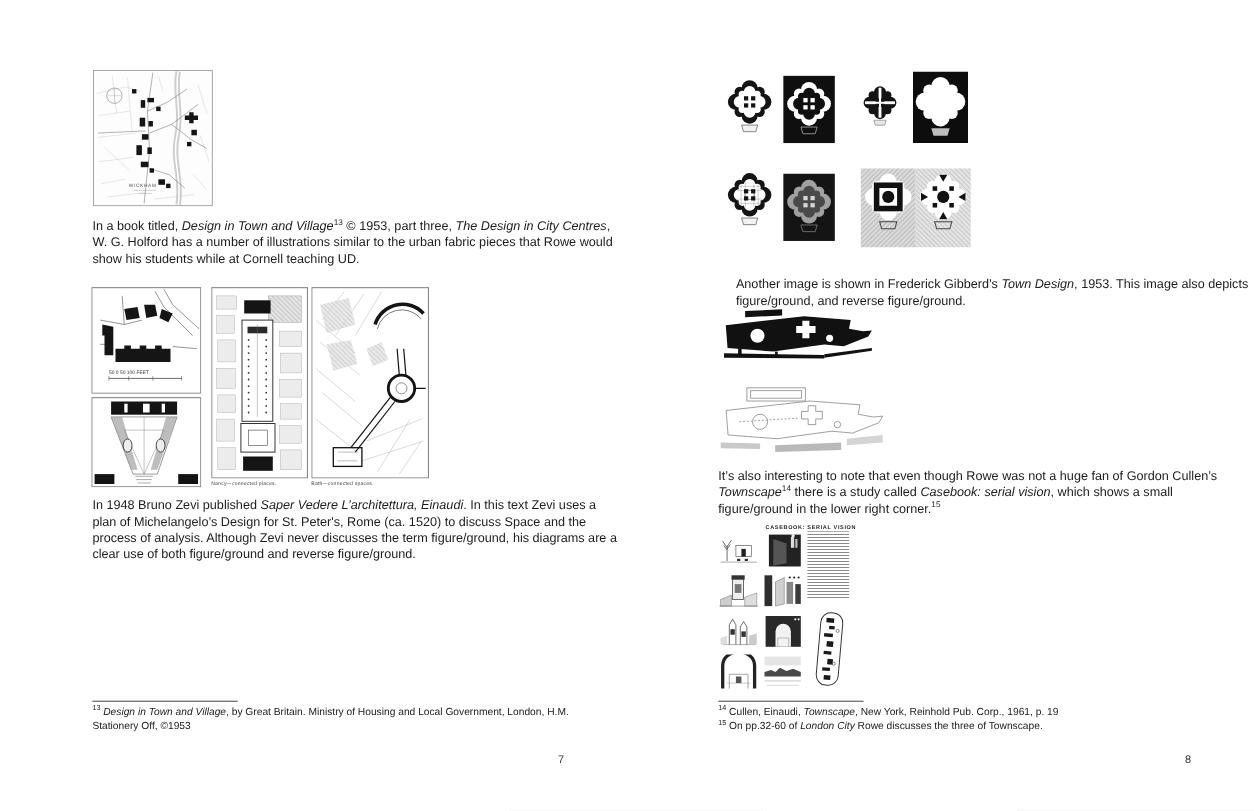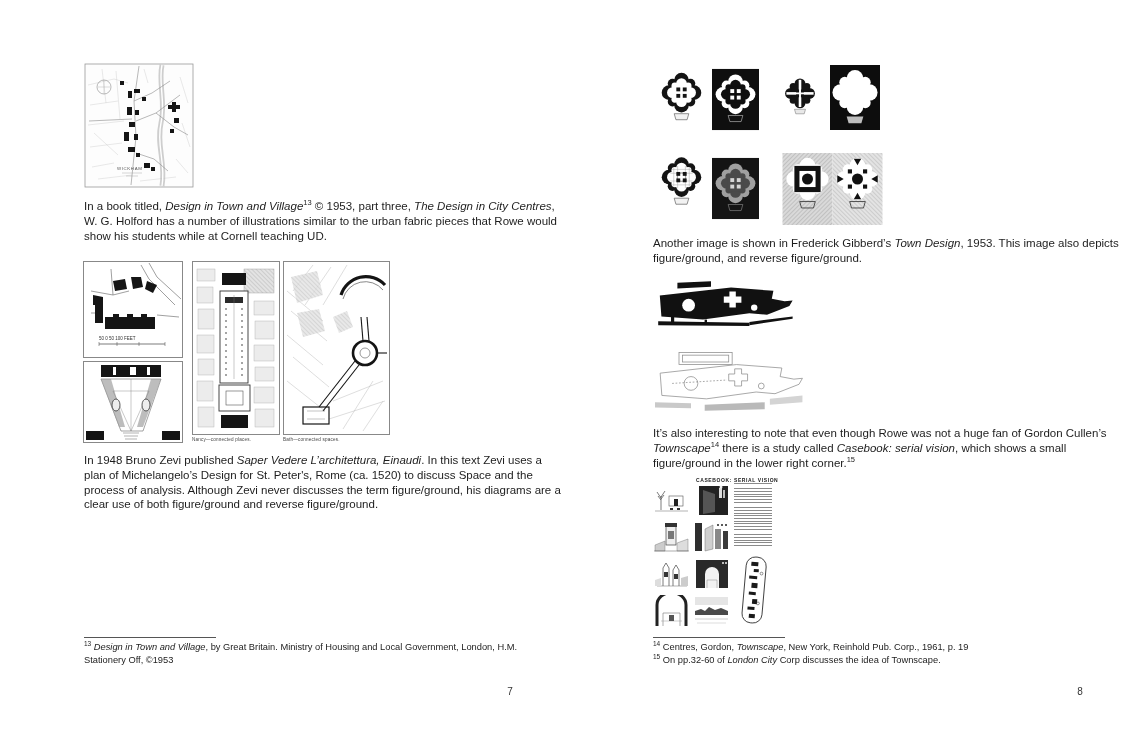--- a/index.html
+++ b/index.html
@@ -346,21 +346,21 @@
           <path d="M42 6 L58 6 L50 20 Z"></path>
             <path d="M42 94 L58 94 L50 80 Z"></path>
           <path d="M6 42 L6 58 L20 50 Z"></path>
             <path d="M94 42 L94 58 L80 50 Z"></path>
         </g>
         <use href="#portico" fill="none" stroke="#444" stroke-width="2"></use>
       </g>
     </svg>
   </div>
 
-  <p class="abs bodytext" style="left:653px;top:236px;width:470px;margin:0"><span>Another image is shown in Frederick Gibberd’s </span><span class="i">Town Design</span><span>, 1953.  This image also depicts figure/ground, and reverse figure/ground.</span></p>
+  <p class="abs bodytext" style="left:653px;top:236px;width:470px;margin:16px"><span>Another image is shown in Frederick Gibberd’s </span><span class="i">Town Design</span><span>, 1953.  This image also depicts figure/ground, and reverse figure/ground.</span></p>
 
   <figure class="abs" style="left:655px;top:276px;width:180px;height:142px">
     <svg class="abs" style="left:0;top:0" viewBox="0 0 175 62" width="140" height="60">
       <path d="M28 2 L70 0 L70 7 L28 9 Z" fill="#111"></path>
       <path d="M6 18 L95 8 L148 12 L146 22 L162 25 L172 24 L168 31 L140 42 L118 40 L60 48 L8 44 Z" fill="#111"></path>
       <circle cx="42" cy="30" r="8" fill="#fff"></circle>
       <path d="M86 19 h7 v-6 h8 v6 h7 v8 h-7 v6 h-8 v-6 h-7 Z" fill="#fff"></path>
       <circle cx="124" cy="33" r="4" fill="#fff"></circle>
       <path d="M4 50 L118 52 L118 56 L4 55 Z" fill="#111"></path>
       <path d="M118 51 L172 44 L172 47 L118 55 Z" fill="#111"></path>
@@ -473,19 +473,19 @@
             <rect x="13" y="59" width="6" height="4"></rect>
         </g>
         <circle cx="22" cy="18" r="1.4" fill="none" stroke="#333" stroke-width="0.5"></circle>
         <circle cx="21" cy="48" r="1.4" fill="none" stroke="#333" stroke-width="0.5"></circle>
       </g>
     </svg>
   </figure>
 
   <div class="abs fnblock" style="left:653px;top:637px;width:475px">
     <div class="fnrule"></div>
-    <p class="fn"><sup>14</sup><span> Centres, Gordon, </span><span class="i">Townscape</span><span>, New York, Reinhold Pub. Corp., 1961, p. 19</span></p>
-    <p class="fn"><sup>15</sup><span> On pp.32-60 of </span><span class="i">London City</span><span> Corp discusses the idea of Townscape.</span></p>
+    <p class="fn"><sup>14</sup><span> Cullen, Einaudi, </span><span class="i">Townscape</span><span>, New York, Reinhold Pub. Corp., 1961, p. 19</span></p>
+    <p class="fn"><sup>15</sup><span> On pp.32-60 of </span><span class="i">London City</span><span> Rowe discusses the three of Townscape.</span></p>
   </div>
 
   <div class="abs pgnum" style="left:1030px;top:686px">8</div>
 
 </div>
 
 </body></html>

